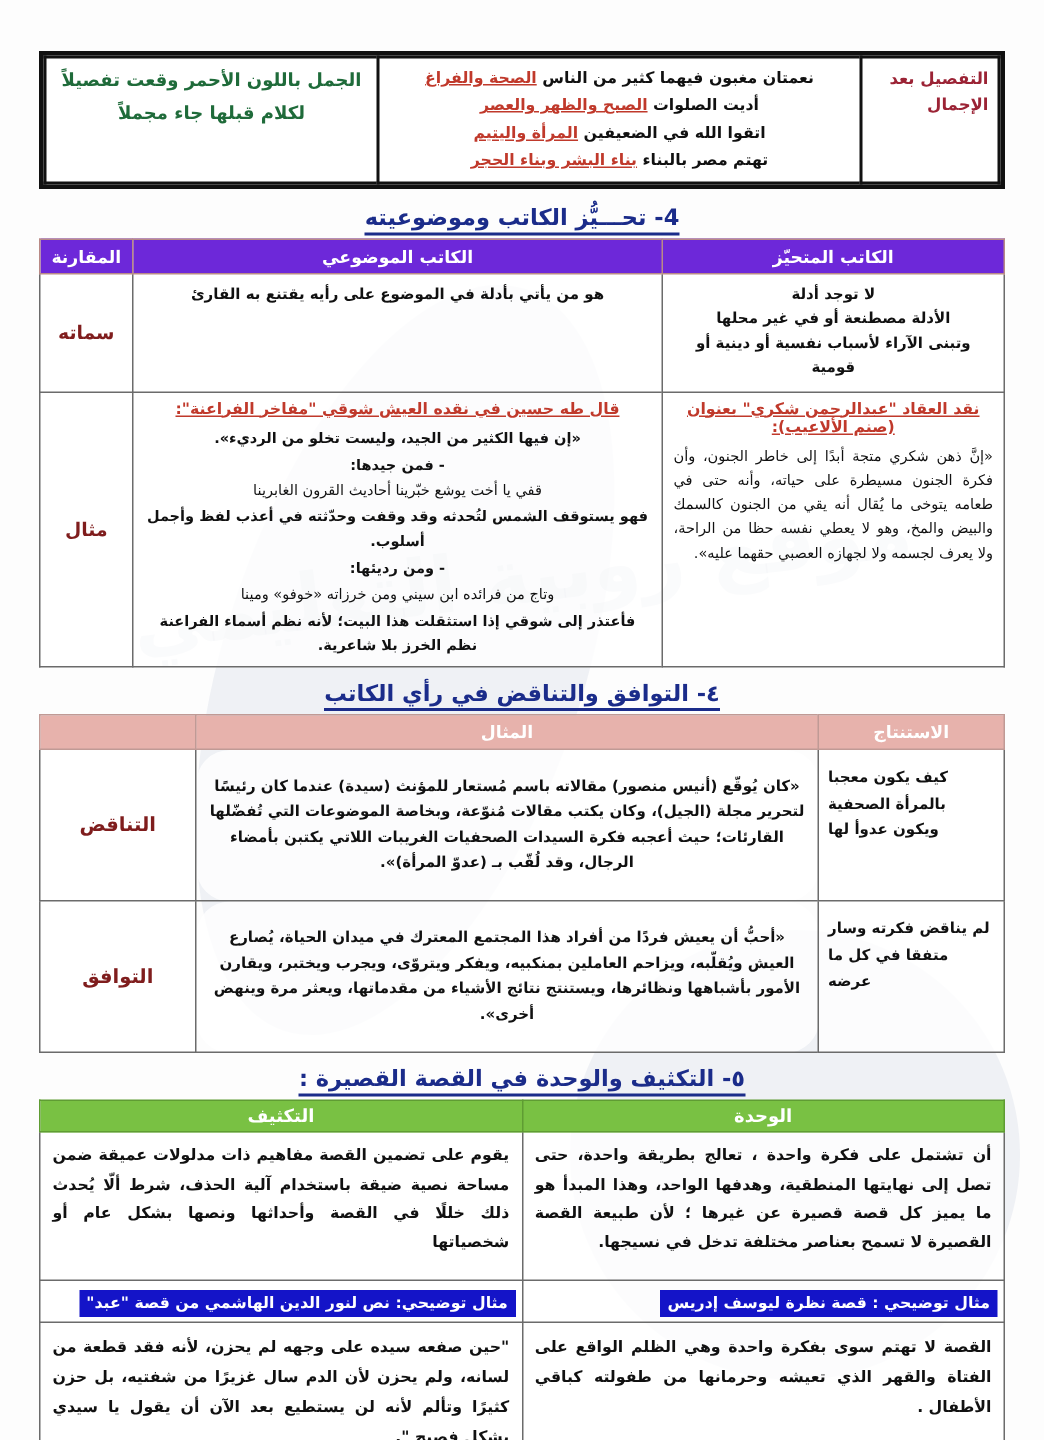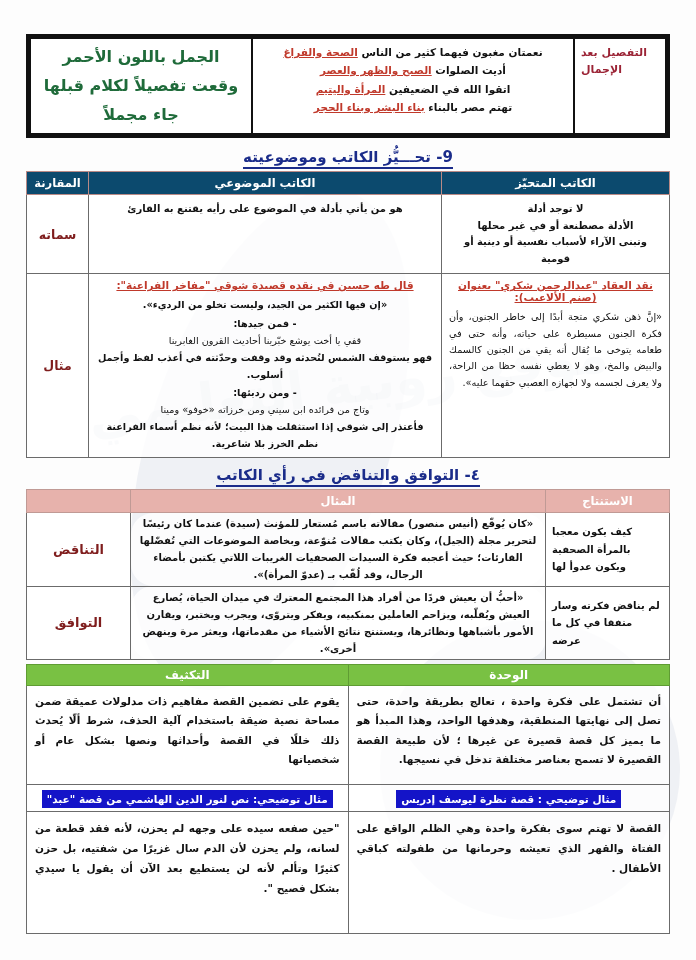--- a/index.html
+++ b/index.html
@@ -78,21 +78,21 @@
     table-layout: fixed;
   }
   .topbox td {
     border: 2px solid #111111;
     vertical-align: top;
     padding: 4px 6px;
     background: rgba(255,255,255,0.85);
   }
   .topbox td.label {
     width: 78px;
-    text-align: left;
+    text-align: right;
     color: #9b2335;
     font-weight: bold;
     font-size: 11px;
     line-height: 1.55;
     vertical-align: top;
     padding-top: 5px;
   }
   .topbox td.mid {
     text-align: center;
     font-size: 10.5px;
@@ -101,21 +101,21 @@
     font-weight: bold;
   }
   .topbox td.mid .u {
     color: #c0392b;
     text-decoration: underline;
     text-decoration-color: #c0392b;
   }
   .topbox td.right {
     width: 208px;
     text-align: center;
-    font-size: 16px;
+    font-size: 12px;
     line-height: 1.8;
     color: #1f6b3a;
     font-weight: bold;
   }
 
   
   .sect-title {
     text-align: center;
     font-size: 15px;
     font-weight: bold;
@@ -123,21 +123,21 @@
     margin: 8px 0 5px 0;
     letter-spacing: 0px;
   }
   .sect-title span {
     border-bottom: 2px solid #1b2c8a;
     padding-bottom: 1px;
   }
 
   
   .t3 .hdr td {
-    background: #0c4a6e;
+    background: #6d28d9;
     color: #ffffff;
     text-align: center;
     font-weight: bold;
     font-size: 11.5px;
     padding: 4px 3px;
     border-color: #b98a86;
   }
   .t3 .col-cmp { width: 62px; }
   .t3 .col-obj { width: auto; }
   .t3 .col-bias { width: 228px; }
@@ -184,21 +184,21 @@
   .t4 .col-lbl { width: 104px; }
   .t4 .col-mithal { width: auto; }
   .t4 .col-istintaj { width: 124px; }
   .t4 .rowlabel { font-size: 13px; }
   .t4 .mithal {
     font-size: 10px;
     line-height: 1.7;
     color: #111;
     text-align: center;
     font-weight: bold;
-    padding: 2px 8px;
+    padding: 16px 8px;
     border-radius: 22px;
   }
   .t4 .istintaj {
     font-size: 10px;
     line-height: 1.75;
     color: #111;
     text-align: left;
     font-weight: bold;
     padding: 10px 6px;
   }
@@ -217,21 +217,20 @@
     font-size: 10.5px;
     line-height: 1.85;
     color: #111;
     text-align: justify;
     text-align-last: right;
     padding: 6px 8px 14px 8px;
     font-weight: bold;
   }
   .t5 td.exlabel {
     padding: 3px 4px 3px 4px;
-    text-align: center;
   }
   .bluebar {
     display: inline-block;
     background: #1414c8;
     color: #ffffff;
     font-weight: bold;
     font-size: 10.5px;
     padding: 2px 5px;
     line-height: 1.35;
     white-space: nowrap;
@@ -278,21 +277,21 @@
               <span>تهتم مصر بالبناء </span><span class="u">بناء البشر وبناء الحجر</span>
             </div>
           </td>
           <td class="right">الجمل باللون الأحمر وقعت تفصيلاً لكلام قبلها جاء مجملاً</td>
         </tr>
       </tbody>
         </table>
     </div>
 
     <div class="sect-title">
-      <span>9- تحـــيُّز الكاتب وموضوعيته</span>
+      <span>4- تحـــيُّز الكاتب وموضوعيته</span>
     </div>
 
     <table class="sheet t3">
       <colgroup>
           <col class="col-bias">
           <col class="col-obj">
           <col class="col-cmp">
         </colgroup>
       <tbody>
           <tr class="hdr">
@@ -306,21 +305,21 @@
 وتبنى الآراء  لأسباب نفسية أو دينية أو قومية</td>
         <td class="cell-txt" style="padding:6px 4px;">هو من يأتي بأدلة في الموضوع على رأيه يقتنع به القارئ</td>
         <td class="rowlabel">سماته</td>
       </tr>
       <tr>
         <td style="padding:5px 7px;">
           <span class="ex-head">نقد العقاد "عبدالرحمن شكري" بعنوان (صنم الألاعيب):</span>
           <span class="ex-body" style="text-align:justify;">«إنَّ ذهن شكري متجة أبدًا إلى خاطر الجنون، وأن فكرة الجنون مسيطرة على حياته، وأنه حتى في طعامه يتوخى ما يُقال أنه يقي من الجنون كالسمك والبيض والمخ، وهو لا يعطي نفسه حظا من الراحة، ولا يعرف لجسمه ولا لجهازه العصبي حقهما عليه».</span>
         </td>
         <td style="padding:5px 7px;">
-          <span class="ex-head">قال طه حسين في نقده قصيدة شوقي "مفاخر الفراعنة":</span>
+          <span class="ex-head">قال طه حسين في نقده العيش شوقي "مفاخر الفراعنة":</span>
           <span class="ex-body">
             <span class="lead">«إن فيها الكثير من الجيد، وليست تخلو من الرديء».</span>
             <span class="sub">- فمن جيدها:</span>
             <span class="verse">قفي يا أخت يوشع خبّرينا    أحاديث القرون الغابرينا</span>
             <span class="verse bold">فهو يستوقف الشمس لتُحدثه وقد وقفت وحدّثته في أعذب لفظ وأجمل أسلوب.</span>
             <span class="sub">- ومن رديئها:</span>
             <span class="verse">وتاج من فرائده ابن سيني   ومن خرزاته «خوفو» ومينا</span>
             <span class="verse bold">فأعتذر إلى شوقي إذا استثقلت هذا البيت؛ لأنه نظم أسماء الفراعنة نظم الخرز بلا شاعرية.</span>
           </span>
         </td>
@@ -351,20 +350,23 @@
         <td class="rowlabel">التناقض</td>
       </tr>
       <tr>
         <td class="istintaj">لم يناقض فكرته وسار متفقا في كل ما عرضه</td>
         <td class="mithal">«أحبُّ أن يعيش فردًا من أفراد هذا المجتمع المعترك في ميدان الحياة، يُصارع العيش ويُقلّبه، ويزاحم العاملين بمنكبيه، ويفكر ويتروّى، ويجرب ويختبر، ويقارن الأمور بأشباهها ونظائرها، ويستنتج نتائج الأشياء من مقدماتها، ويعثر مرة وينهض أخرى».</td>
         <td class="rowlabel">التوافق</td>
       </tr>
     </tbody>
       </table>
 
+    <div class="sect-title">
+      <span>٥- التكثيف والوحدة في القصة القصيرة :</span>
+    </div>
 
     <table class="sheet t5">
       <colgroup>
           <col style="width:50%">
           <col style="width:50%">
         </colgroup>
       <tbody>
           <tr class="hdr">
         <td>الوحدة</td>
         <td>التكثيف</td>

